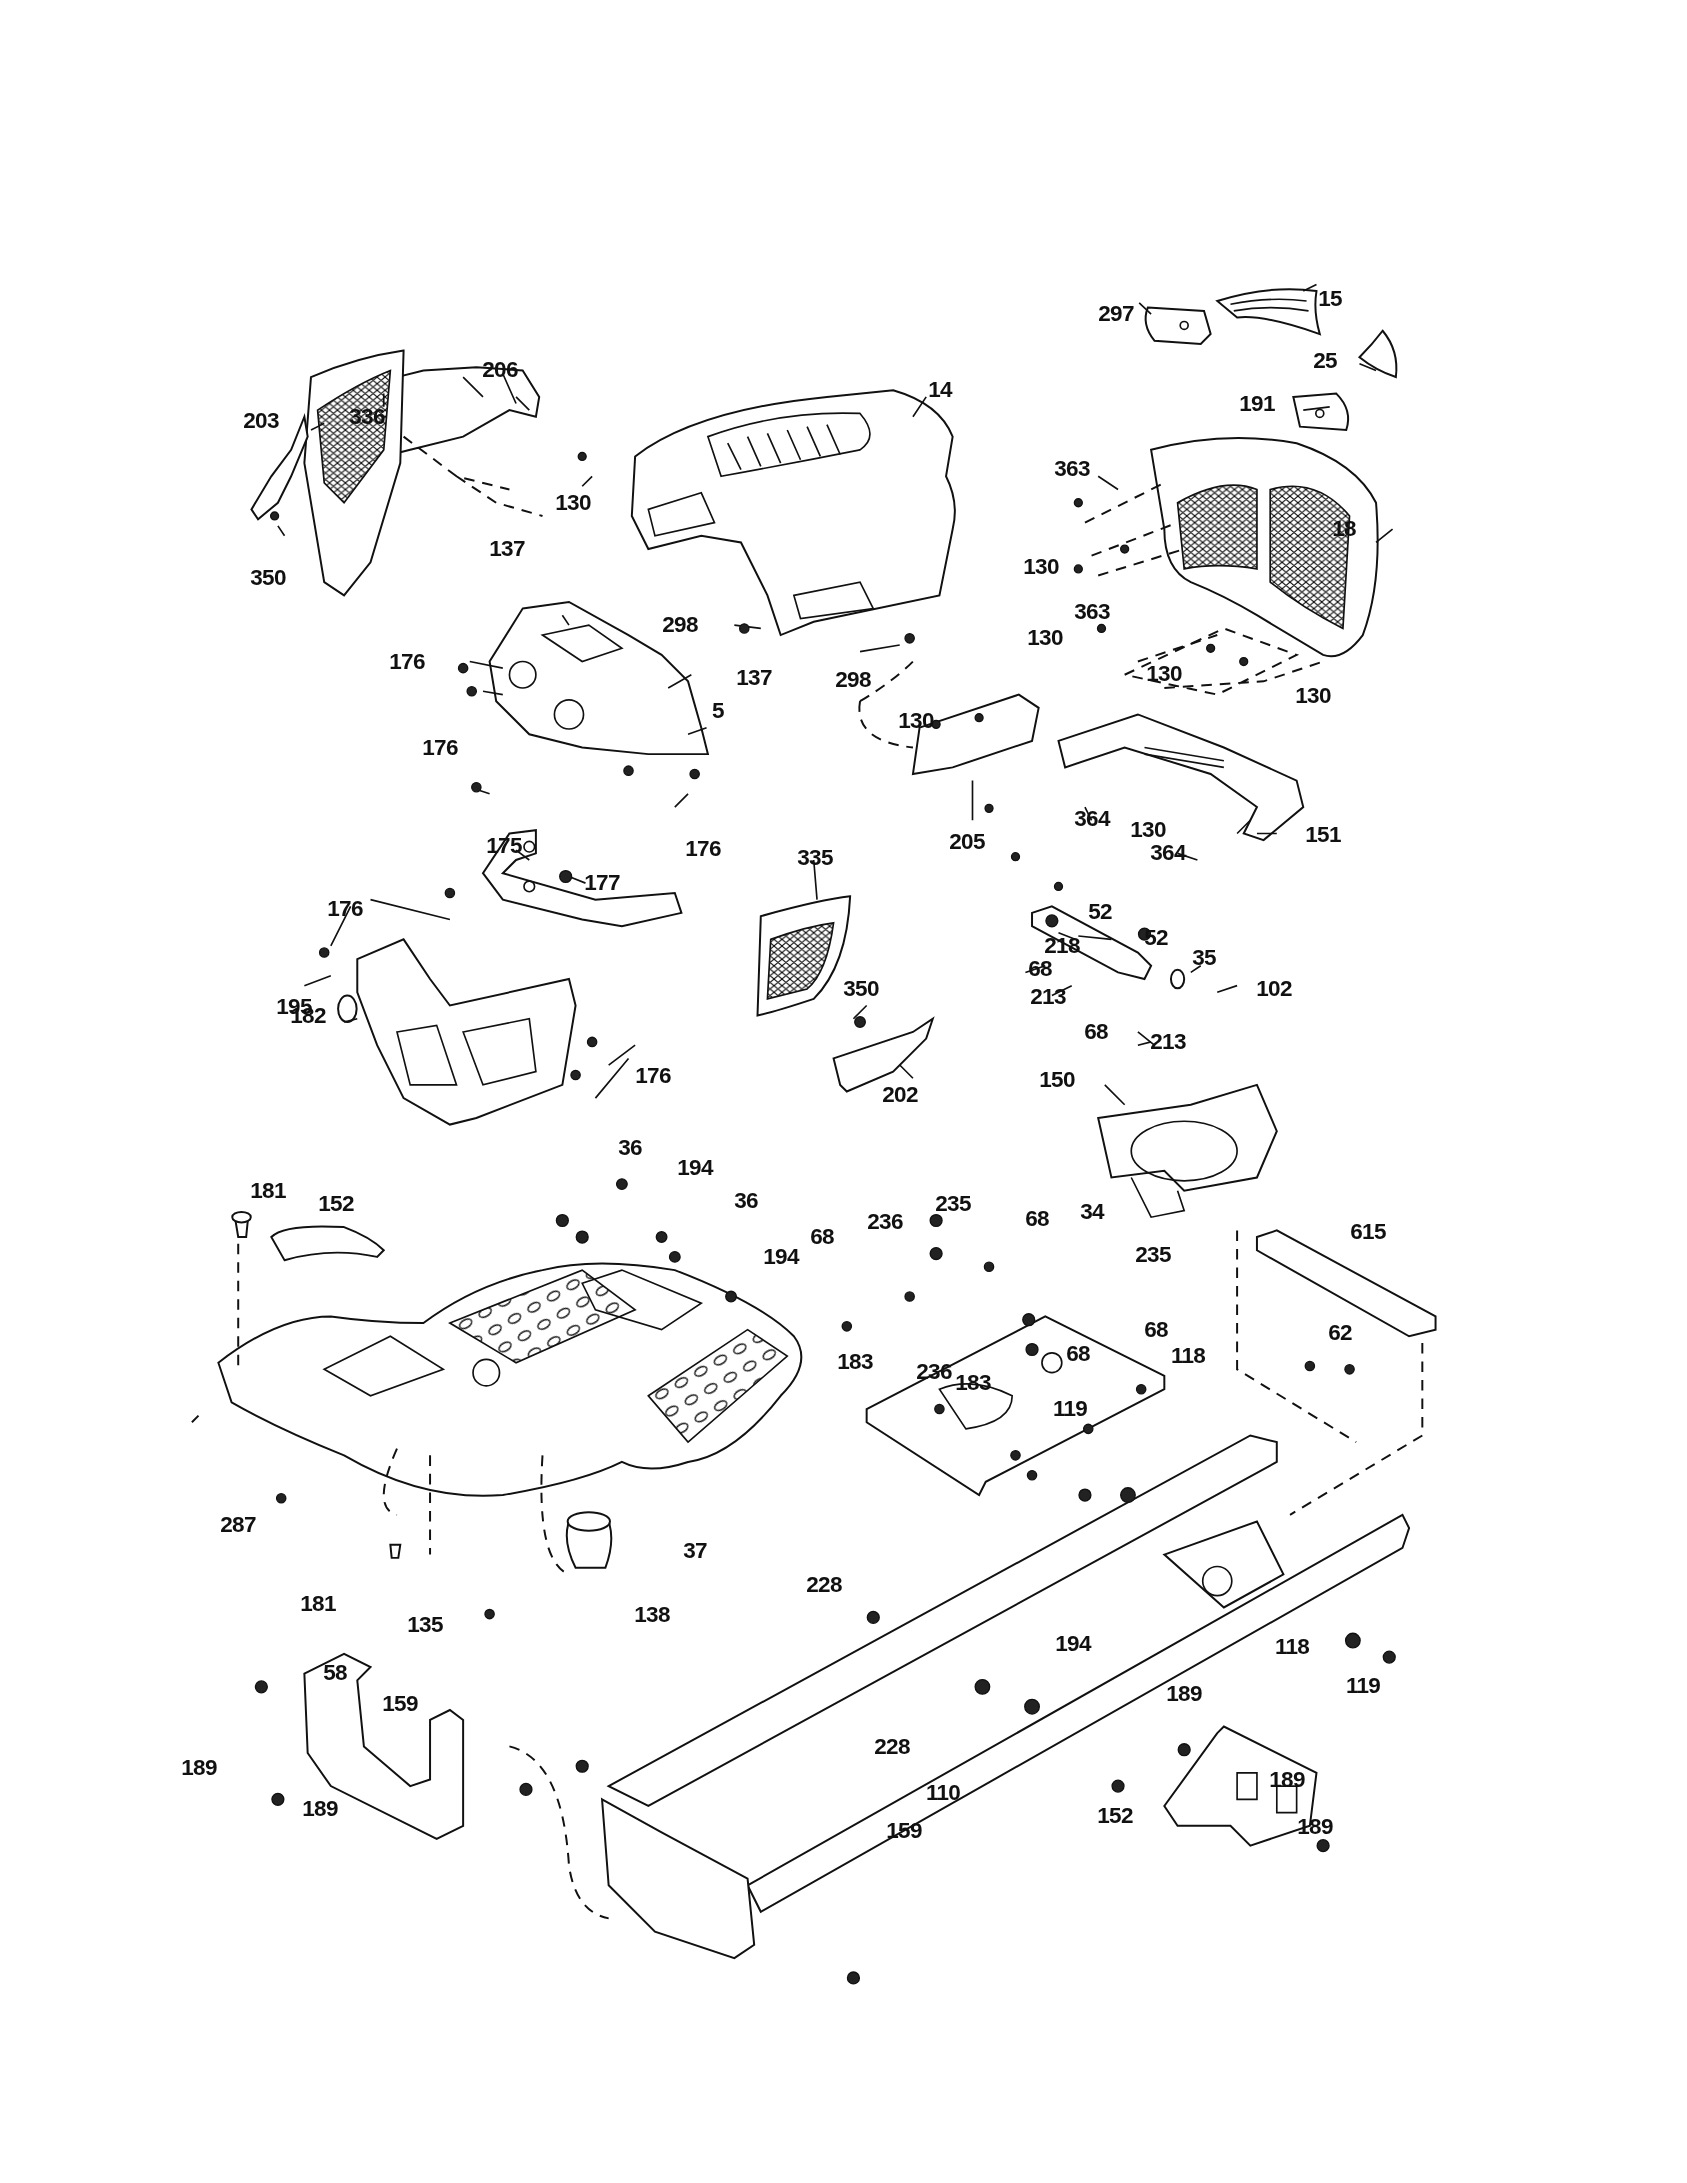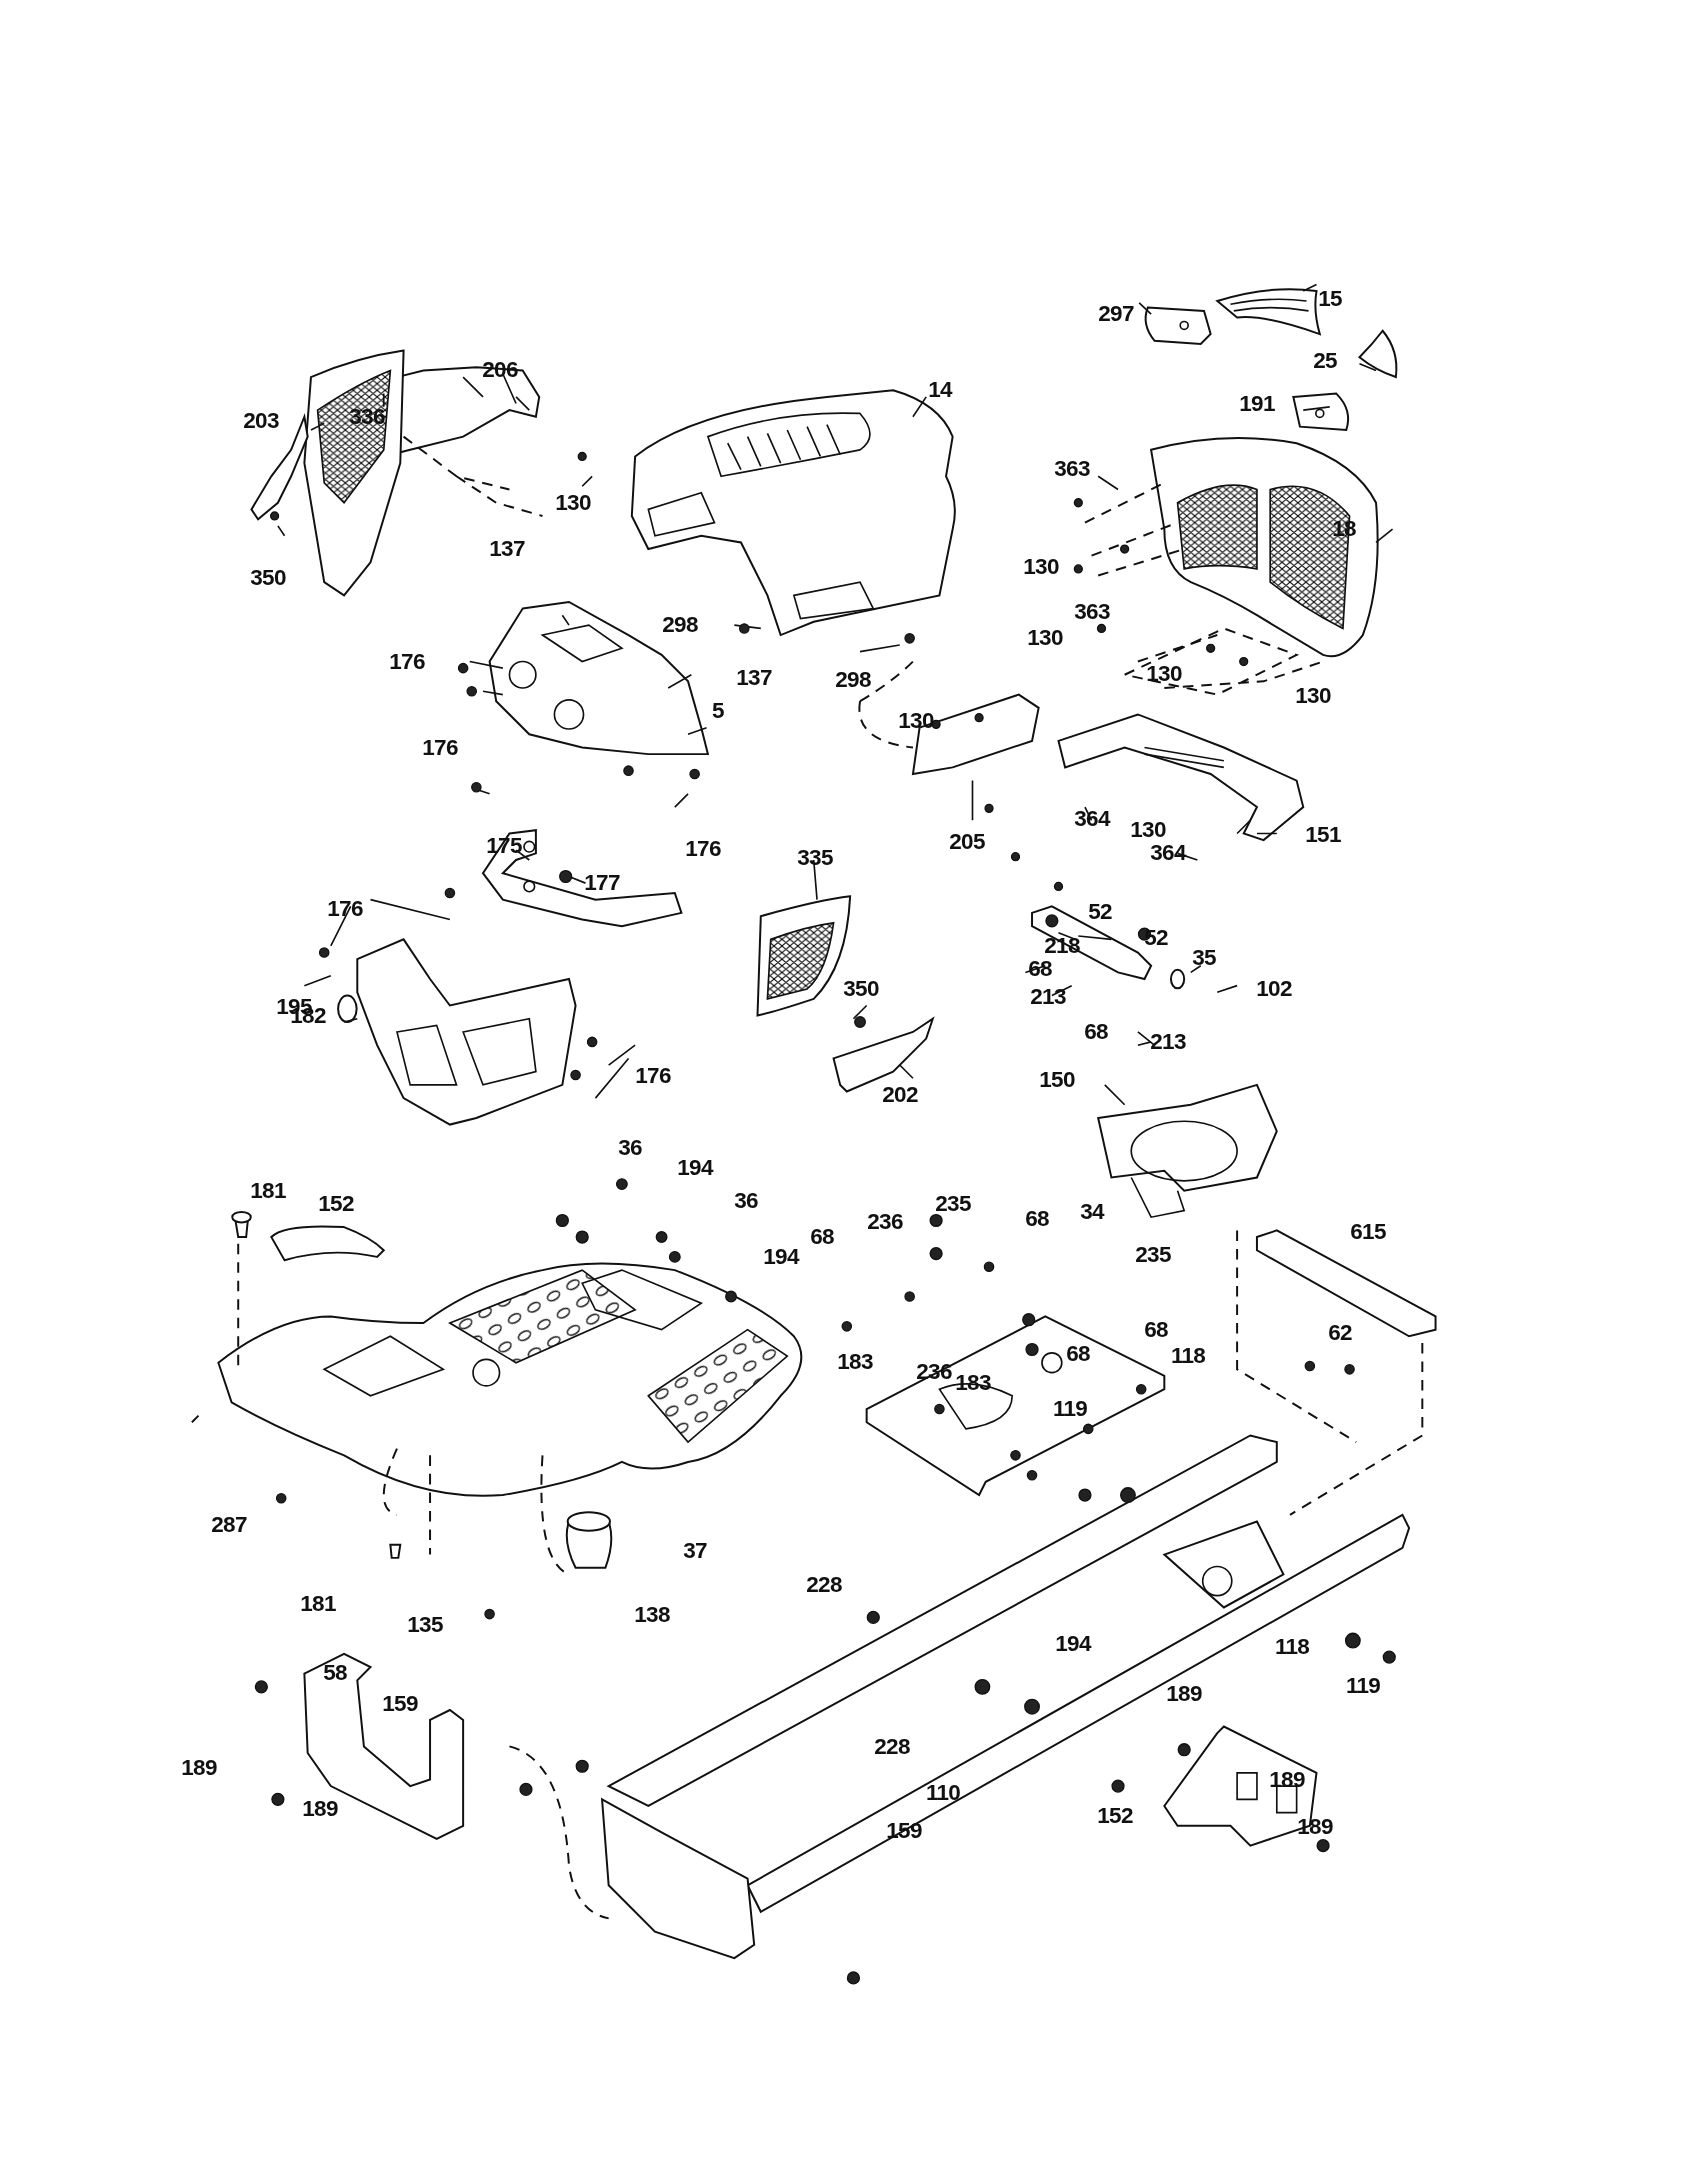--- a/index.html
+++ b/index.html
@@ -330,21 +330,21 @@
 <span class="lbl" style="left:1153px;top:1255px">235</span>
 <span class="lbl" style="left:1368px;top:1232px">615</span>
 <span class="lbl" style="left:1156px;top:1330px">68</span>
 <span class="lbl" style="left:1340px;top:1333px">62</span>
 <span class="lbl" style="left:855px;top:1362px">183</span>
 <span class="lbl" style="left:1078px;top:1354px">68</span>
 <span class="lbl" style="left:934px;top:1372px">236</span>
 <span class="lbl" style="left:973px;top:1383px">183</span>
 <span class="lbl" style="left:1188px;top:1356px">118</span>
 <span class="lbl" style="left:1070px;top:1409px">119</span>
-<span class="lbl" style="left:229px;top:1525px">287</span>
+<span class="lbl" style="left:238px;top:1525px">287</span>
 <span class="lbl" style="left:695px;top:1551px">37</span>
 <span class="lbl" style="left:318px;top:1604px">181</span>
 <span class="lbl" style="left:425px;top:1625px">135</span>
 <span class="lbl" style="left:652px;top:1615px">138</span>
 <span class="lbl" style="left:824px;top:1585px">228</span>
 <span class="lbl" style="left:1073px;top:1644px">194</span>
 <span class="lbl" style="left:1292px;top:1647px">118</span>
 <span class="lbl" style="left:1363px;top:1686px">119</span>
 <span class="lbl" style="left:335px;top:1673px">58</span>
 <span class="lbl" style="left:199px;top:1768px">189</span>

